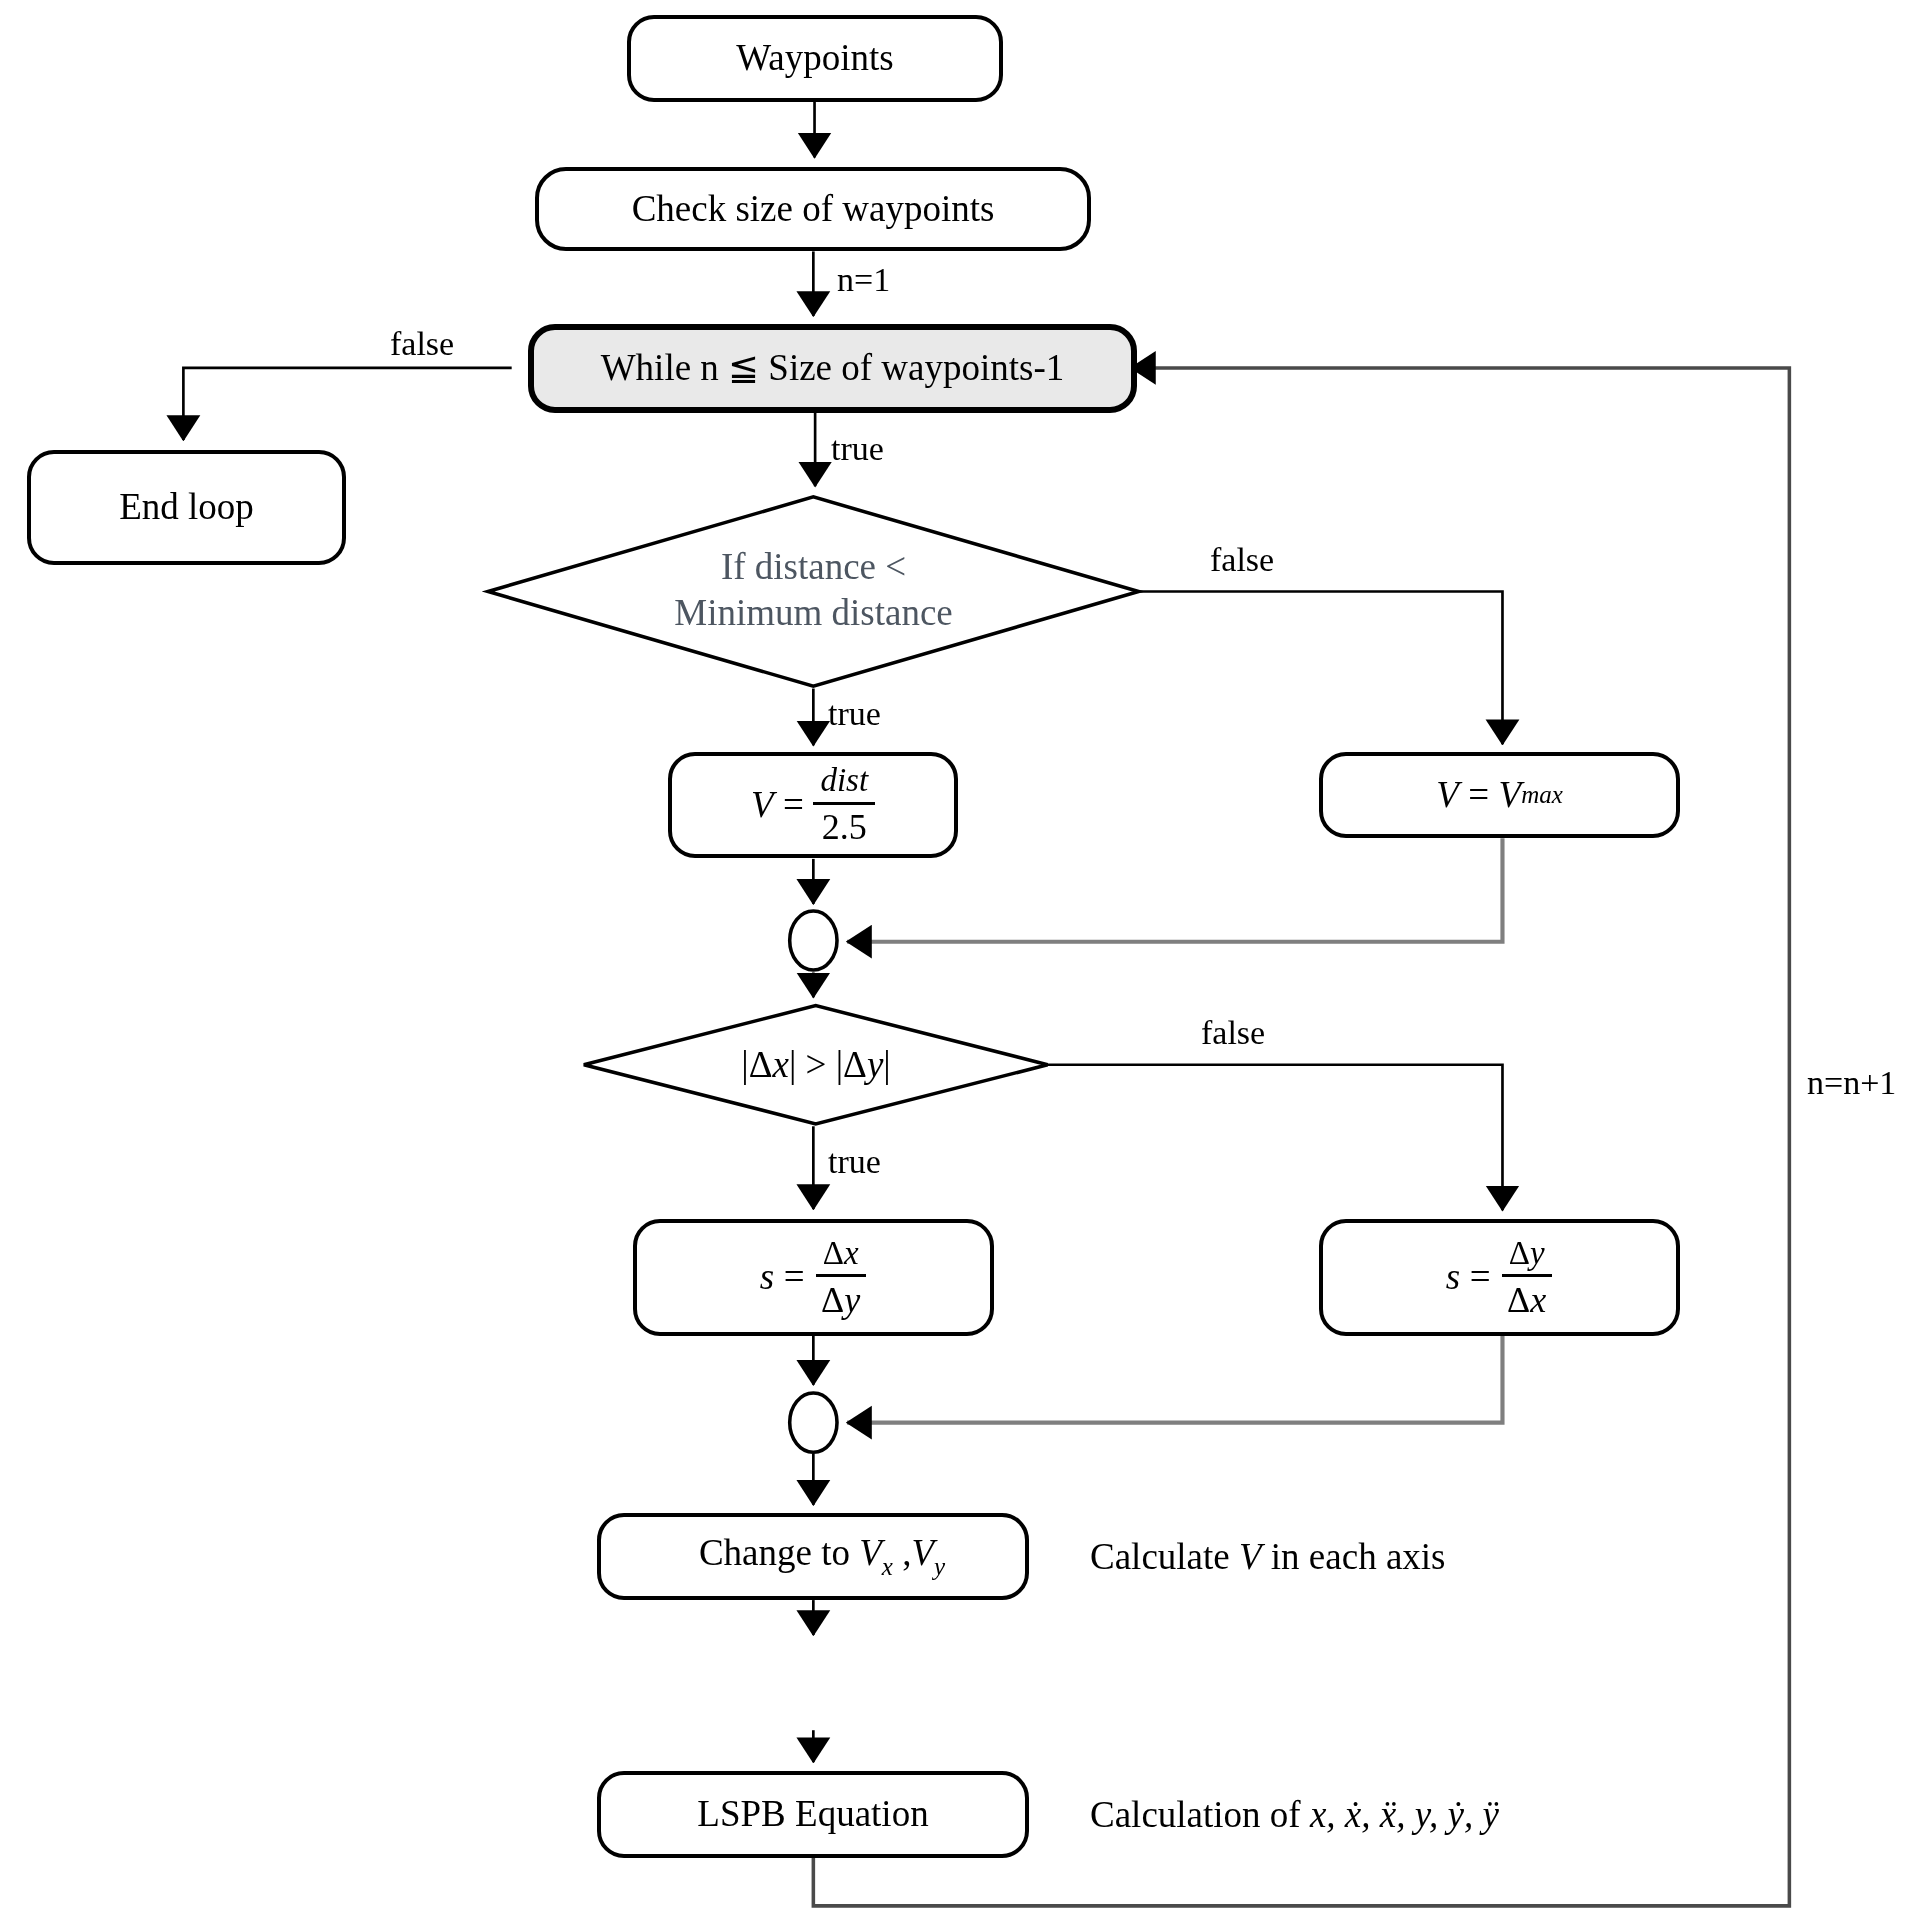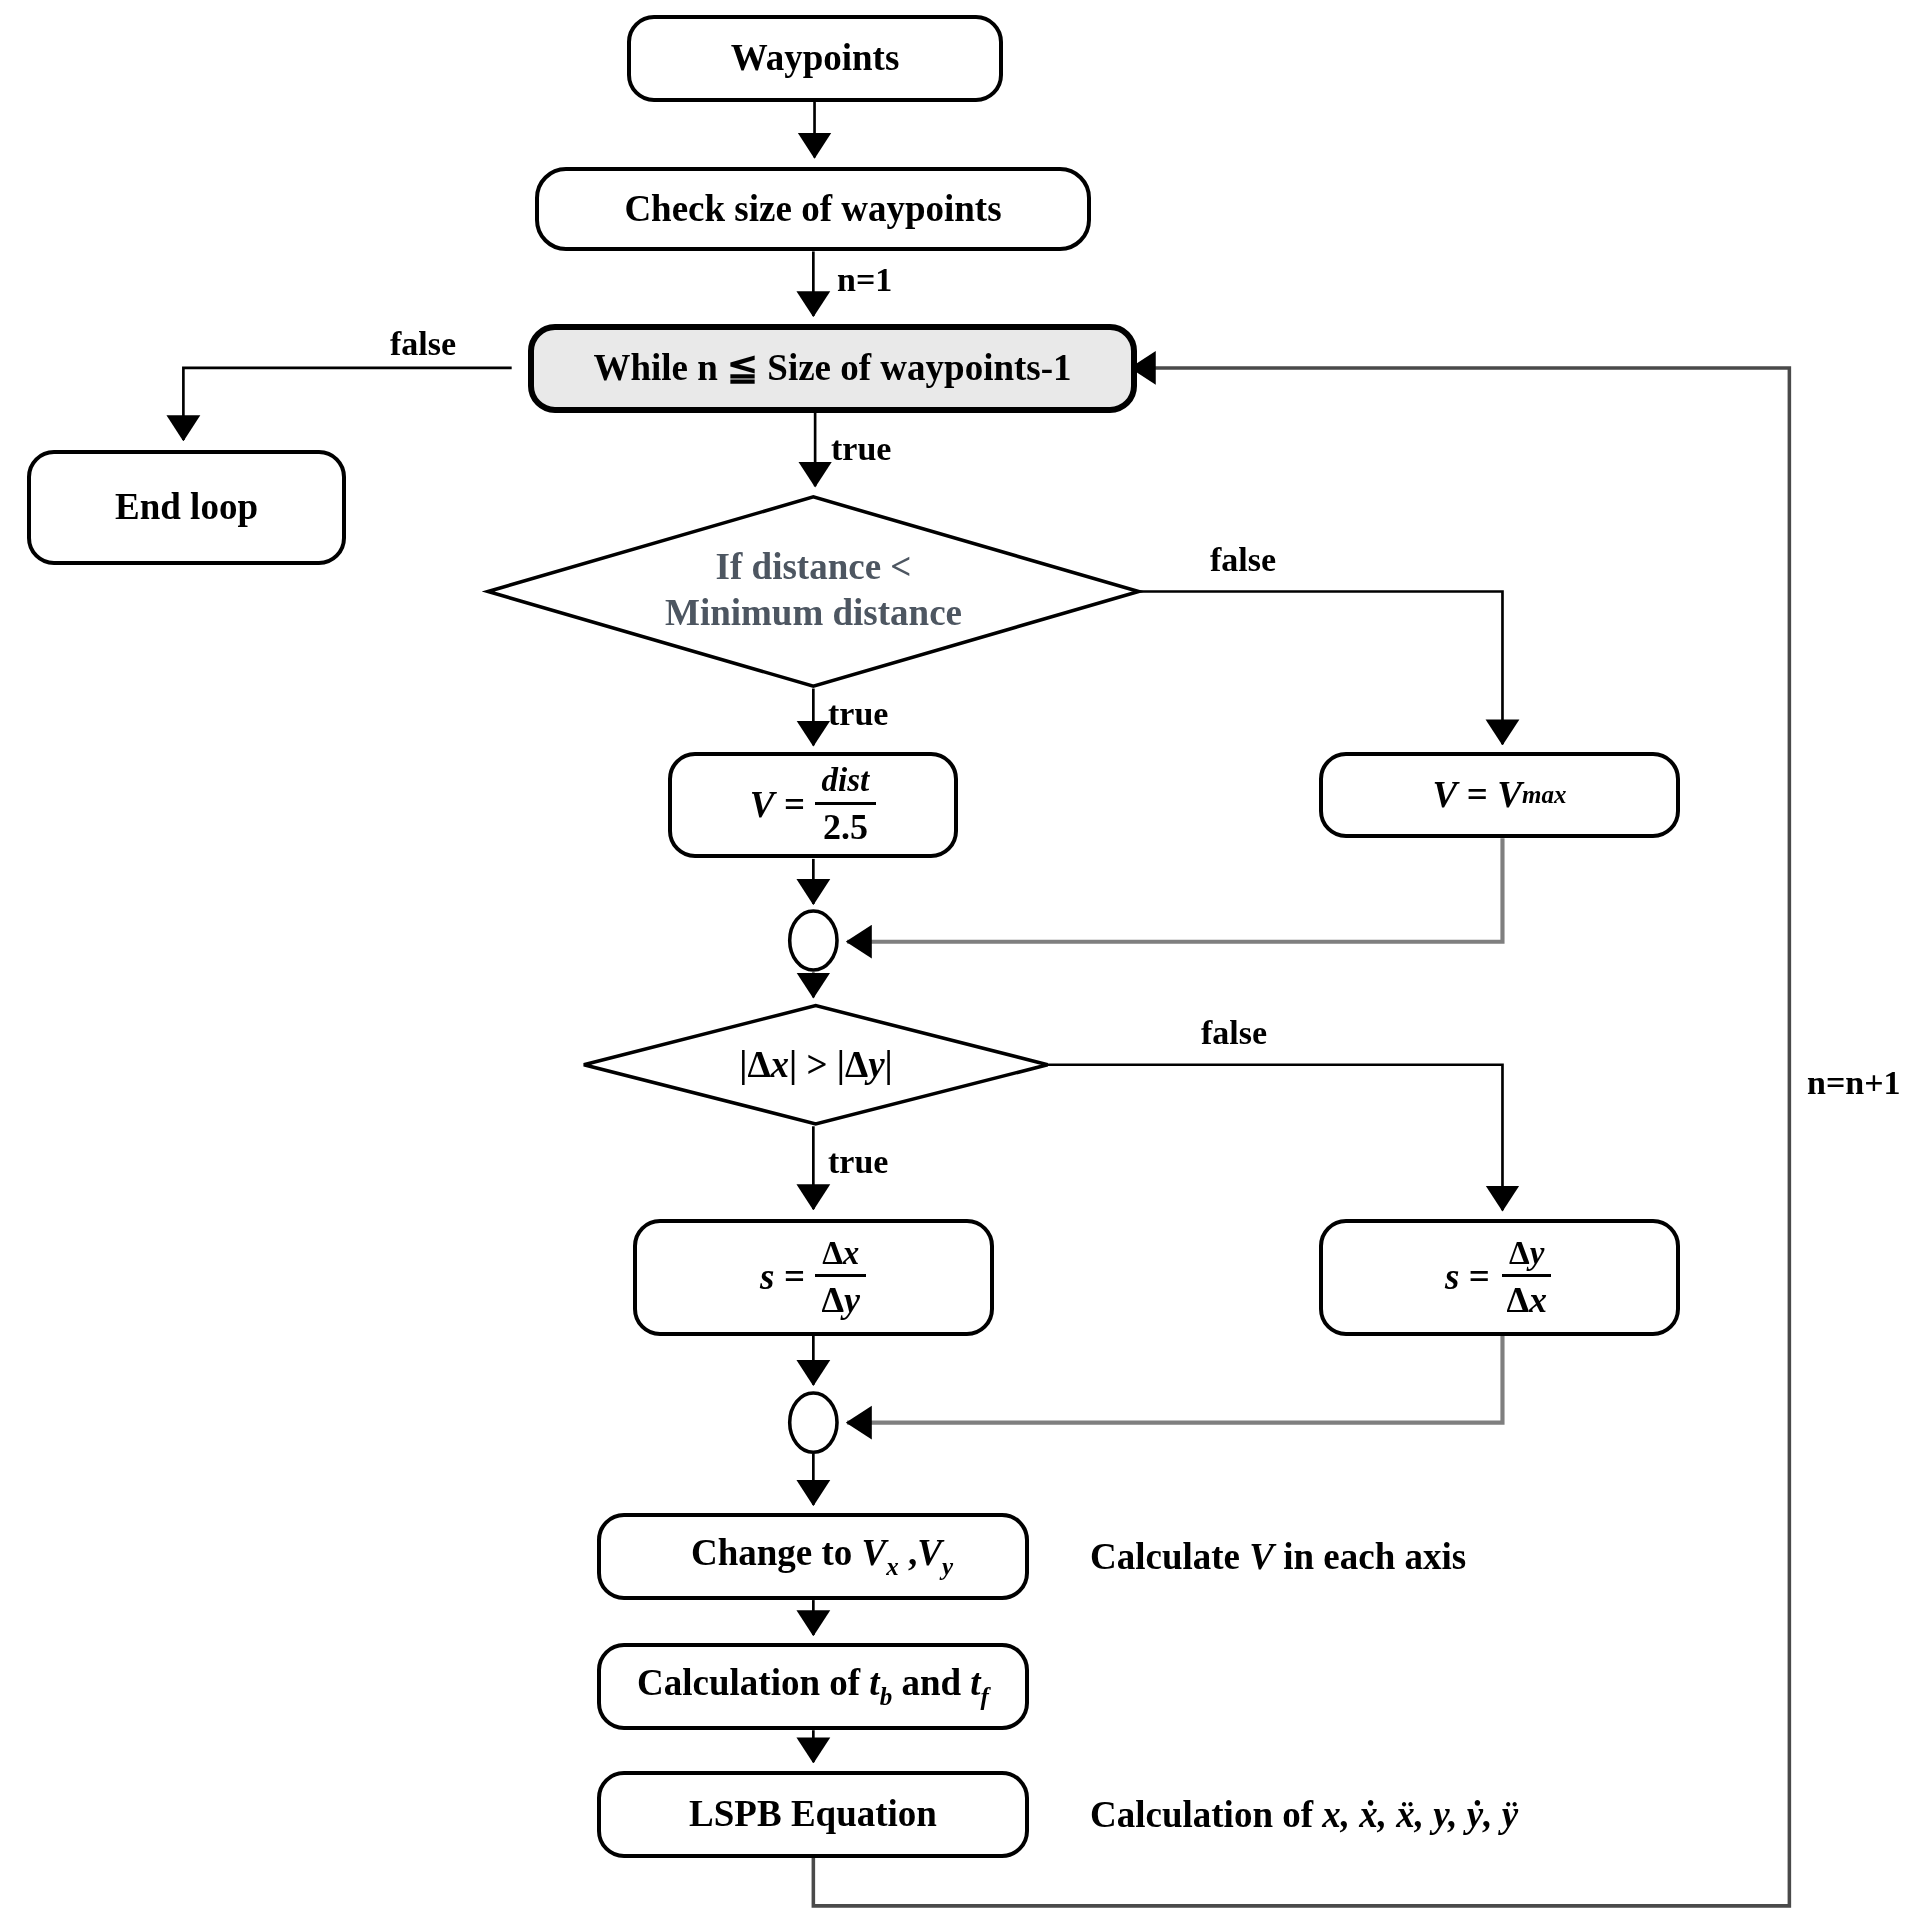--- a/index.html
+++ b/index.html
@@ -3,21 +3,20 @@
 <meta charset="utf-8">
 <style>
   html,body { margin:0; padding:0; background:#ffffff; }
   .canvas {
     position:relative;
     width:1913px; height:1926px;
     background:#ffffff;
     font-family:"Liberation Serif","DejaVu Serif",serif;
     color:#000;
     overflow:hidden;
-    font-weight:bold;
   }
   .wires { position:absolute; left:0; top:0; z-index:1; }
   .node {
     position:absolute; z-index:2;
     display:flex; align-items:center; justify-content:center;
     border:4.7px solid #000; border-radius:27px;
     background:#ffffff;
     font-size:37px; line-height:1.15; text-align:center;
     box-sizing:border-box;
   }
@@ -147,25 +146,20 @@
       </span>
     </span>
   </div>
 
   <div class="node" style="left:597px; top:1513px; width:432px; height:87px;padding-left:18px;">
     <span>
       <span>Change to </span><span class="it">V</span><span class="sb">x</span><span> ,</span><span class="it">V</span><span class="sb">y</span>
     </span>
   </div>
 
-  <div class="node" style="left:597px; top:1643px; width:432px; height:87px;">
-    <span>
-      <span>Calculation of </span><span class="it">t</span><span class="sb">b</span><span> and </span><span class="it">t</span><span class="sb">f</span>
-    </span>
-  </div>
 
   <div class="node" style="left:597px; top:1771px; width:432px; height:87px;">
     <span>LSPB Equation</span>
   </div>
 
   <div class="lbl" style="left:837px; top:263px;">n=1</div>
 
   <div class="lbl" style="left:390px; top:327px;">false</div>
 
   <div class="lbl" style="left:831px; top:432px;">true</div>

